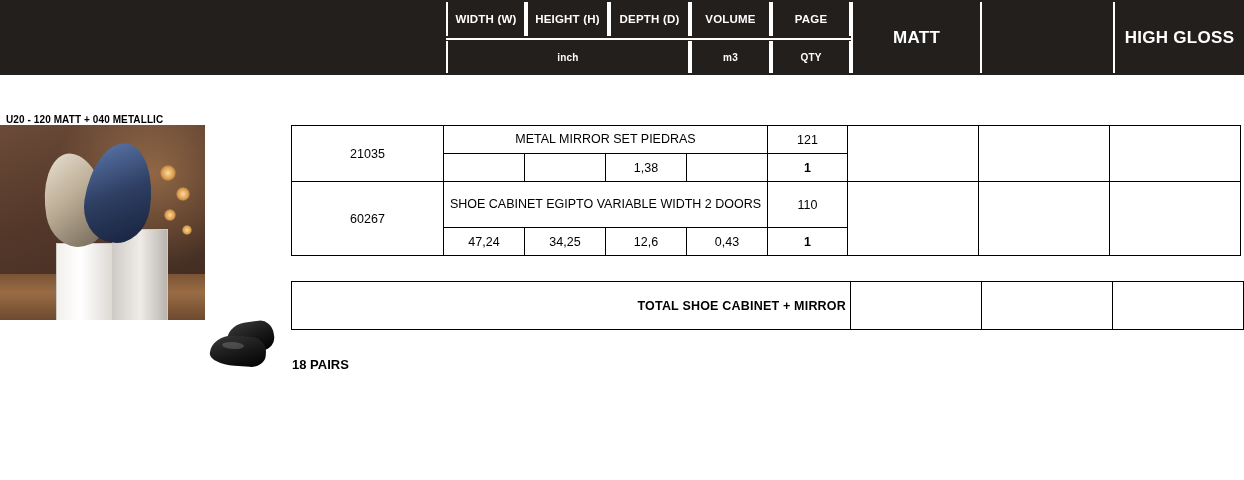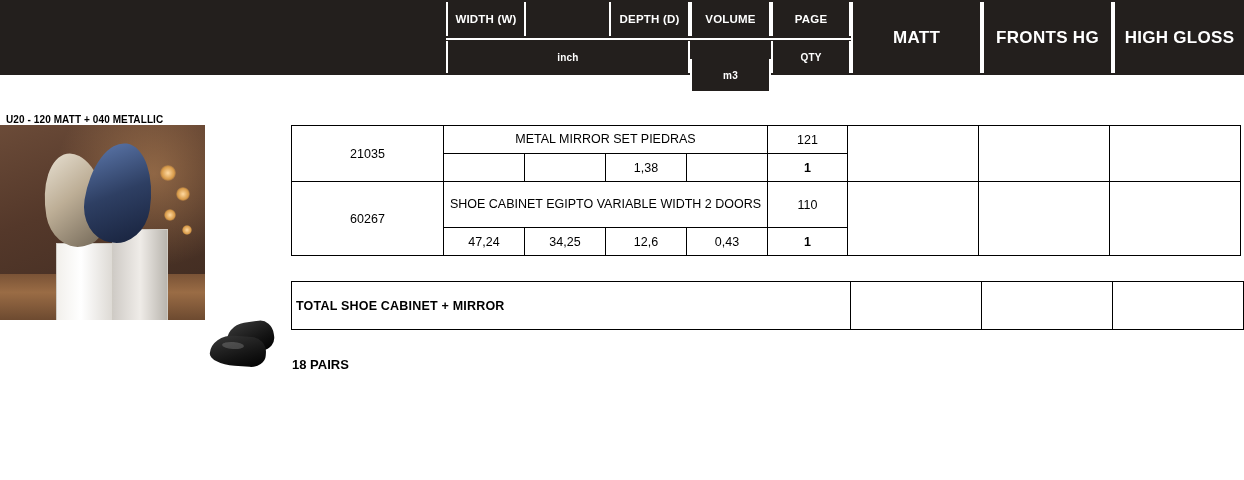--- a/index.html
+++ b/index.html
@@ -185,52 +185,52 @@
   .page-cell { text-align: center; font-size: 11px; }
   .qty-cell { text-align: center; font-size: 16px; font-weight: bold; }
   .blank-cell { background: #ffffff; }
 
   
   #total-table { left: 291px; top: 281px; }
   #total-table td {
     height: 48px;
   }
   .total-label {
-    text-align: left;
+    text-align: right;
     font-size: 16px;
     font-weight: bold;
     letter-spacing: 0.2px;
   }
 
   .pairs-note {
     position: absolute;
     left: 292px;
     top: 357px;
     font-size: 13px;
     font-weight: bold;
   }
 </style>
 </head>
 <body>
 
 <div class="header-band">
 
   <div class="hdr-cell hdr-top" style="left:446px;width:80px;">WIDTH (W)</div>
+  <div class="hdr-cell hdr-top" style="left:526px;width:83px;">HEIGHT (H)</div>
   <div class="hdr-cell hdr-top" style="left:609px;width:81px;">DEPTH (D)</div>
   <div class="hdr-cell hdr-top" style="left:690px;width:81px;">VOLUME</div>
   <div class="hdr-cell hdr-top" style="left:771px;width:80px;">PAGE</div>
 
   <div class="hdr-sep-h" style="left:446px;top:38px;width:405px;"></div>
 
   <div class="hdr-cell hdr-bot" style="left:446px;width:244px;">inch</div>
-  <div class="hdr-cell hdr-bot" style="left:690px;width:81px;margin-top:18px;">m3</div>
+  <div class="hdr-cell hdr-bot" style="left:690px;width:81px;">m3</div>
   <div class="hdr-cell hdr-bot" style="left:771px;width:80px;">QTY</div>
 
   <div class="hdr-cell hdr-big" style="left:851px;width:131px;">MATT</div>
-  <div class="hdr-cell hdr-big" style="left:982px;width:131px;">FRONTS HG</div>
   <div class="hdr-cell hdr-big" style="left:1113px;width:131px;border-right:none;">HIGH GLOSS</div>
 </div>
 
 <div class="group-title">U20 - 120 MATT + 040 METALLIC</div>
 
 <div class="product-photo">
   <div class="photo-wall"></div>
   <div class="lamp lamp-1"></div>
   <div class="lamp lamp-2"></div>
   <div class="lamp lamp-3"></div>

